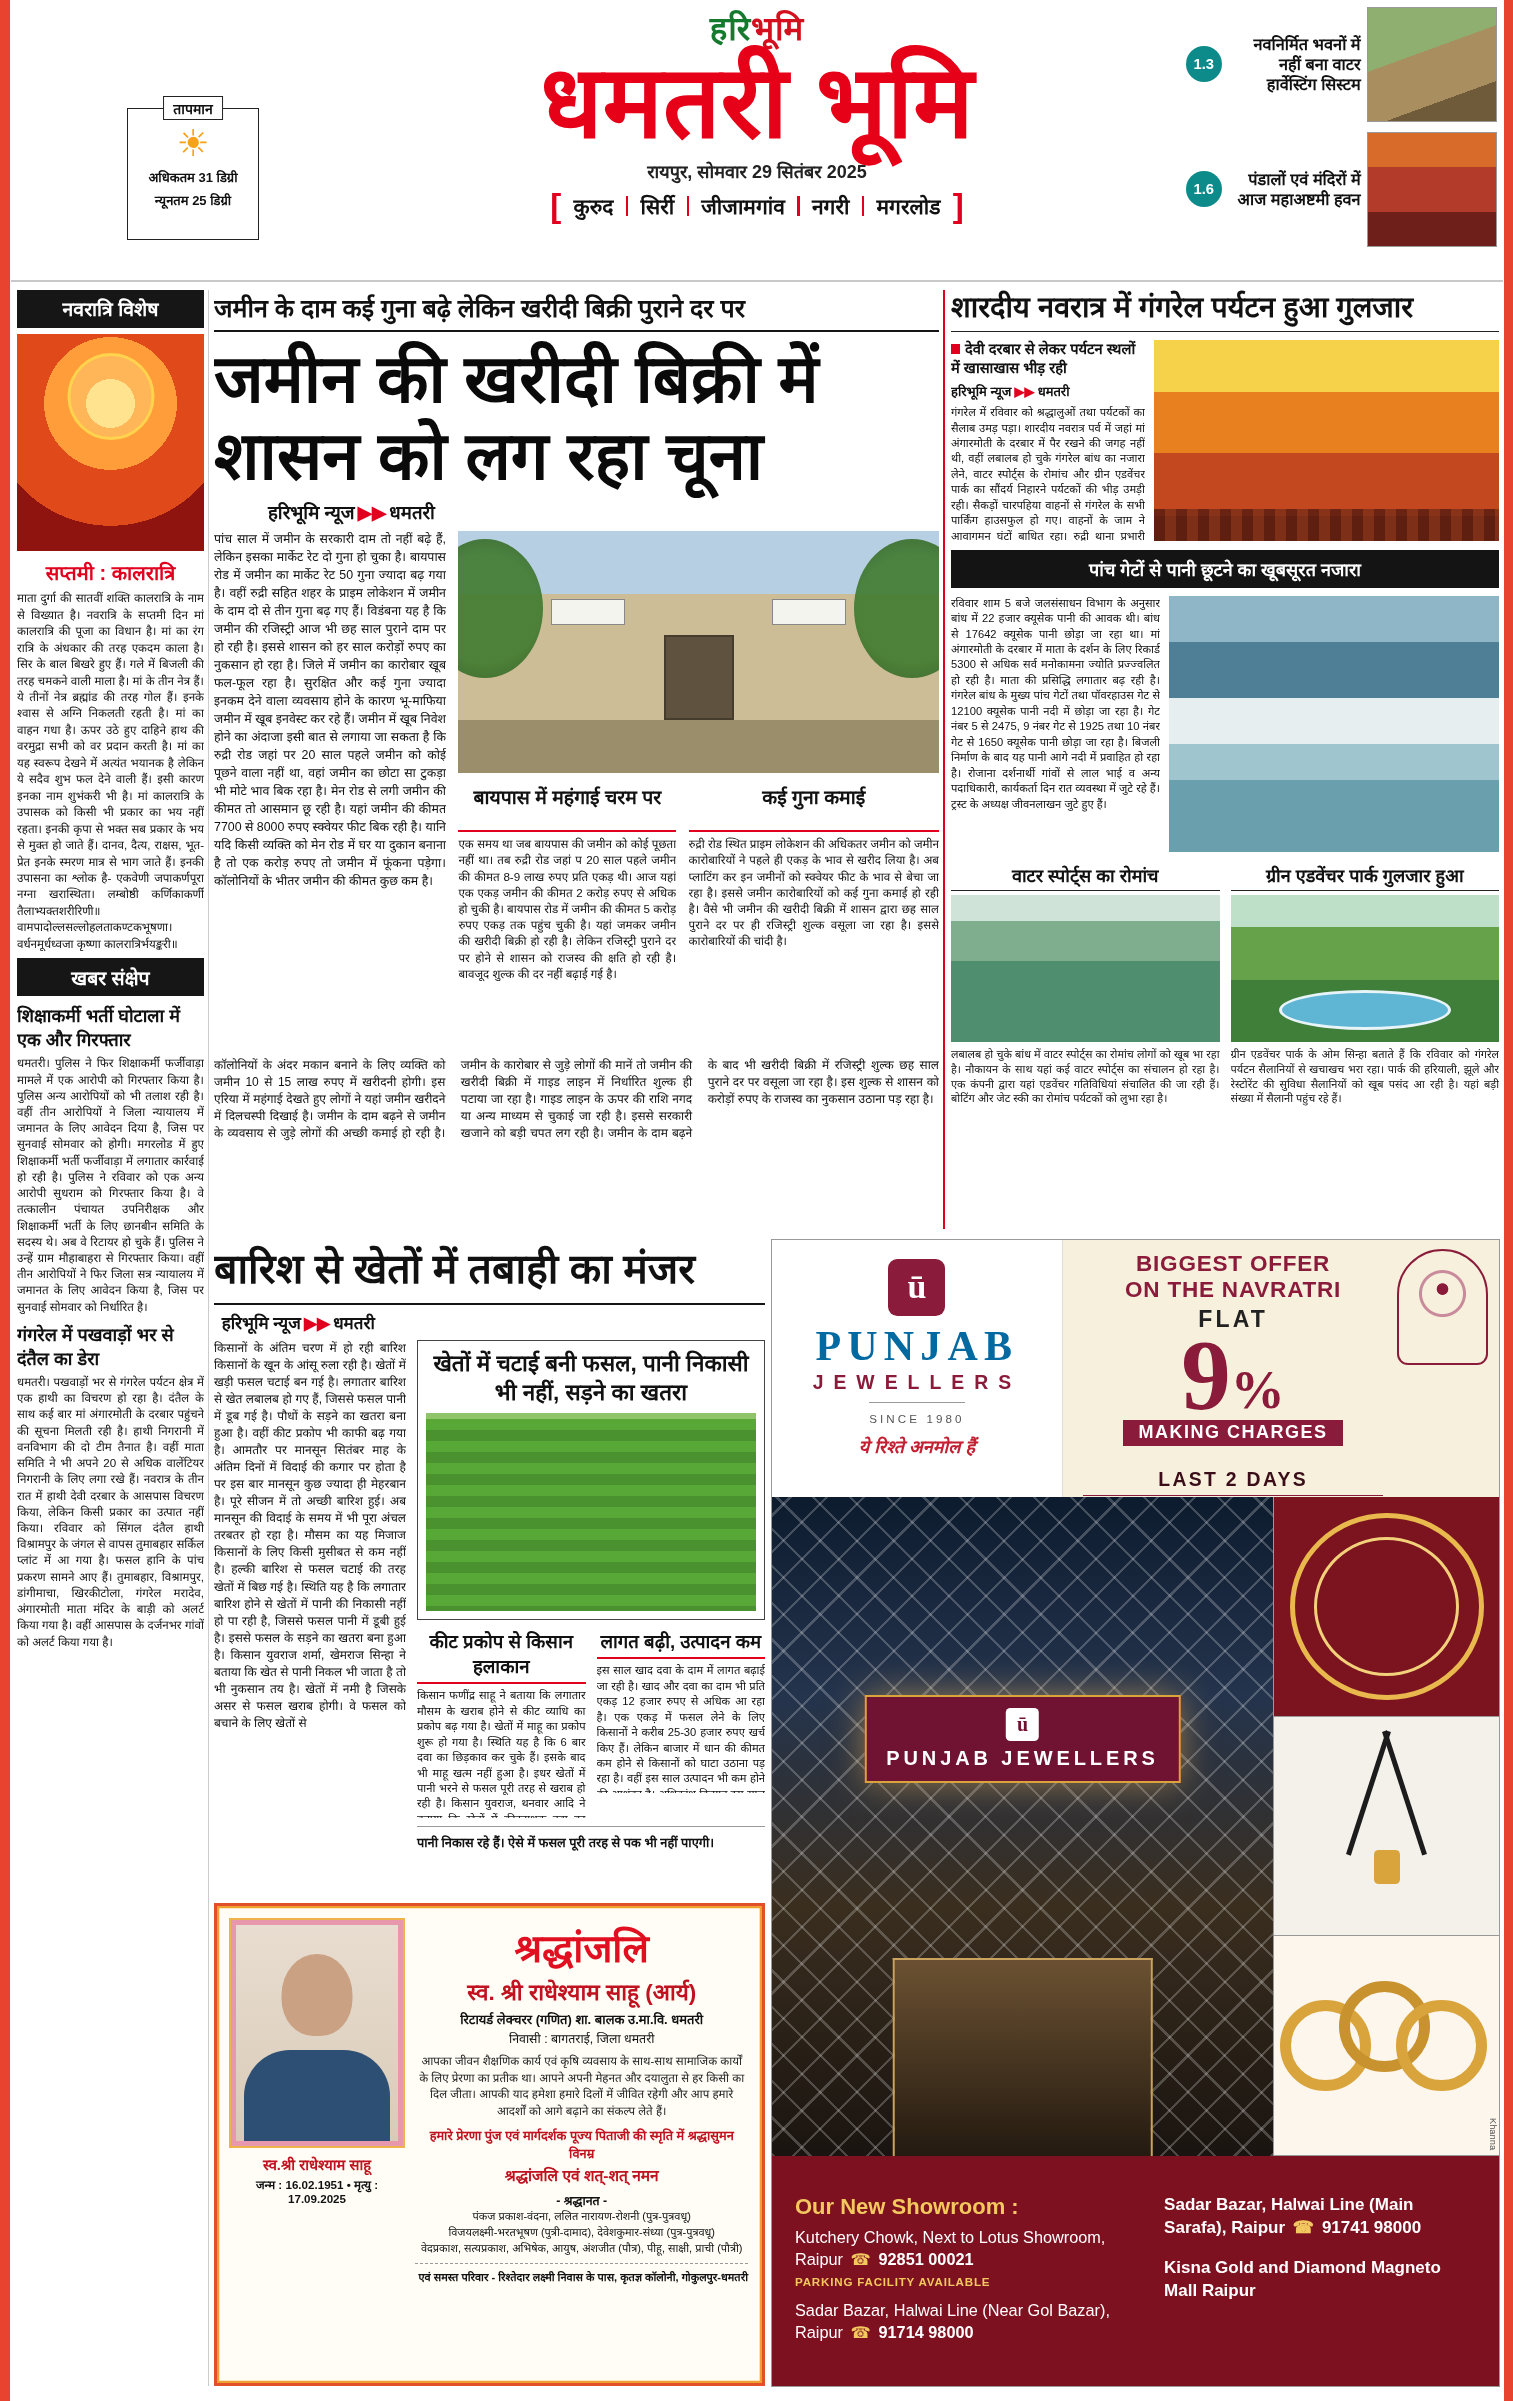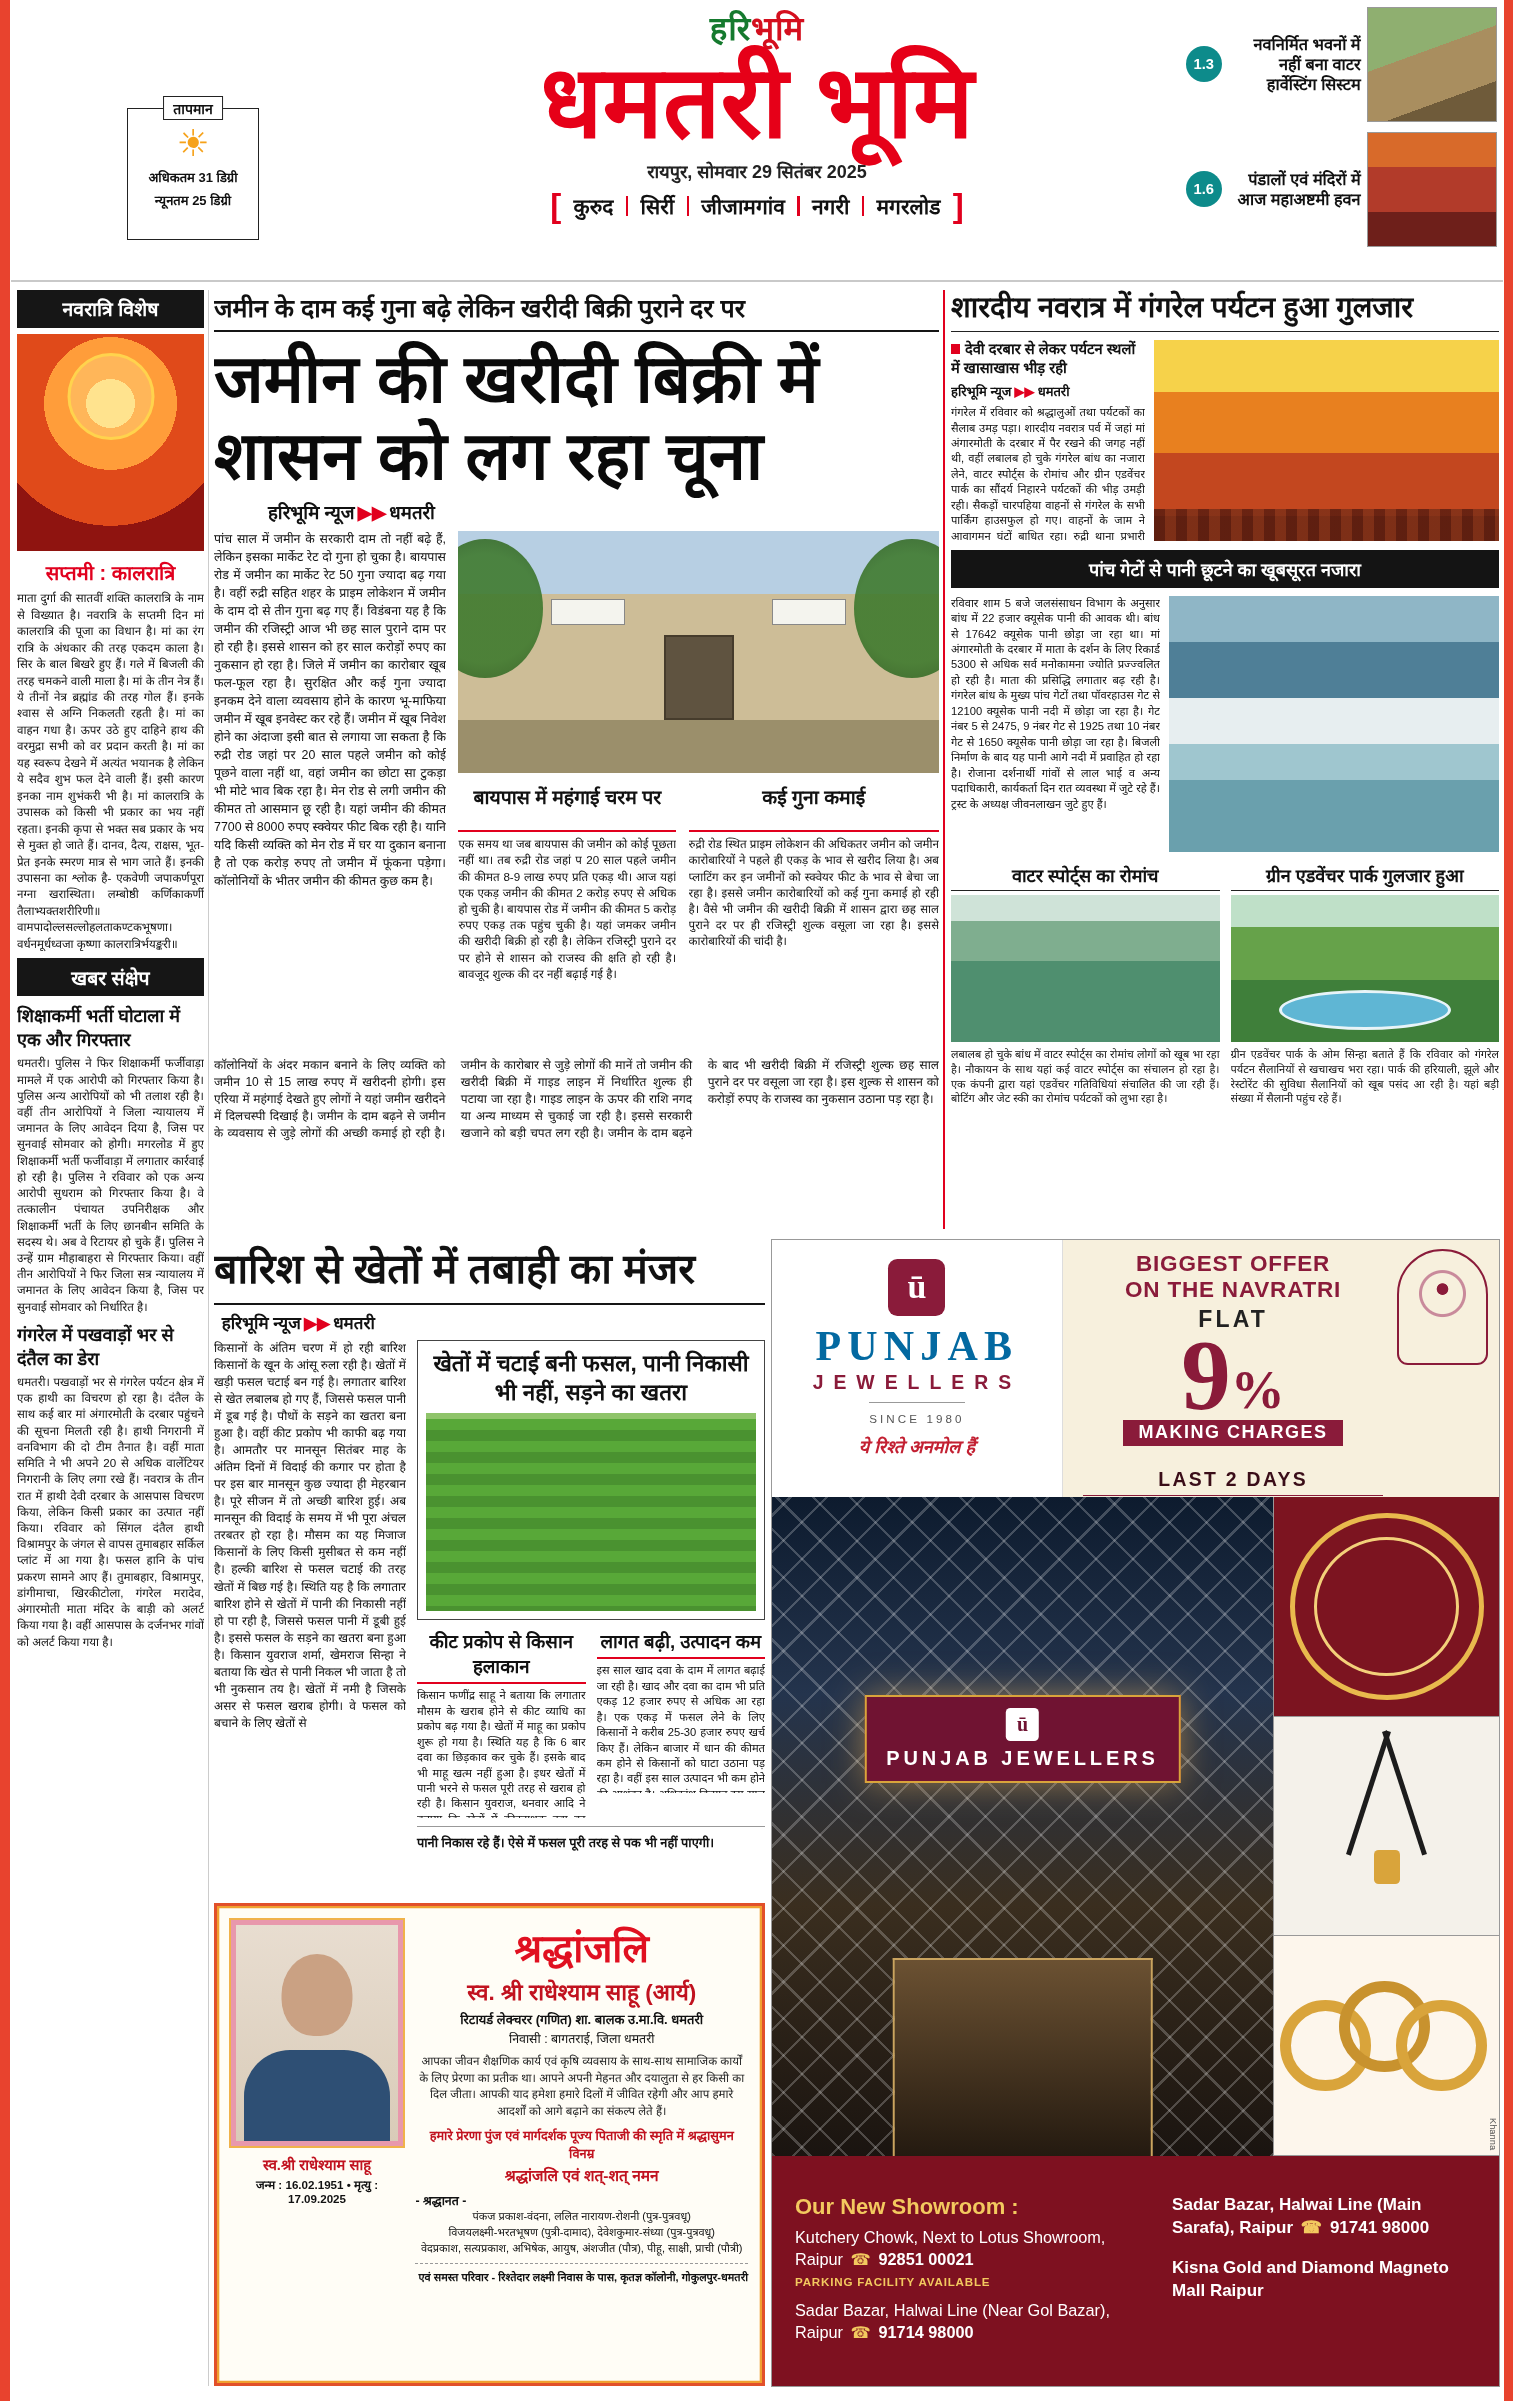--- a/index.html
+++ b/index.html
@@ -143,21 +143,21 @@
   .obit-caption { text-align:center; color:#c1121f; font-weight:800; font-size:14.7px; margin-top:7.7px; }
   .obit-dates { text-align:center; font-size:11.6px; font-weight:bold; margin-top:3.1px; }
   .obit-title { text-align:center; color:#e01020; font-size:39px; font-weight:800;
     font-family:"Liberation Serif", serif; }
   .obit-name { text-align:center; color:#c1121f; font-size:22.5px; font-weight:800; margin-top:3.1px; }
   .obit-desg { text-align:center; font-size:13px; font-weight:bold; margin-top:3.1px; }
   .obit-res { text-align:center; font-size:12.4px; margin-top:1.5px; }
   .obit-trib { font-size:11.6px; text-align:center; margin-top:6.2px; line-height:1.45; color:#222; }
   .obit-trib2 { text-align:center; font-weight:800; color:#c1121f; font-size:12.8px; margin-top:6.2px; }
   .obit-trib3 { text-align:center; font-weight:800; color:#c1121f; font-size:15.5px; margin-top:1.5px; }
-  .obit-ml { text-align:left; font-weight:800; font-size:12.4px; margin-top:6.2px; }
+  .obit-ml { text-align:center; font-weight:800; font-size:12.4px; margin-top:6.2px; }
   .obit-m { text-align:center; font-size:11px; line-height:1.45; }
   .obit-foot { text-align:right; font-size:11px; font-weight:bold; margin-top:6.2px;
     border-top:0.8px dashed #999; padding-top:4.6px; }
 
   
   .ad { position:absolute; left:771px; top:1239px; width:729px; height:1148px; border:0.8px solid #999;
     background:#fff; overflow:hidden; }
   .ad-top { display:grid; grid-template-columns:40% 60%; height:256px; }
   .ad-brandpane { background:#fff; text-align:center; border-right:0.8px solid #ddd; }
   .ad-logo { width:57px; height:57px; background:#8a1b3a; color:#fff; border-radius:9.3px;
@@ -216,21 +216,21 @@
     height:34px; background:#d9a43b; border-radius:4.6px; }
   .j-bangles { background:#fdf6ec; }
   .j-bangles .b { position:absolute; width:91px; height:91px; border:11px solid #d9a43b; border-radius:50%; top:64px; }
   .j-bangles .b1 { left:6.2px; } .j-bangles .b2 { left:65px; top:45px; border-color:#c8922e; } .j-bangles .b3 { left:122px; }
   .credit { position:absolute; right:1.5px; bottom:6.2px; font-size:9.3px; color:#555; writing-mode:vertical-rl; }
 
   .ad-bottom { height:232px; background:#7e1120; color:#fff; padding:20px 23px;
     display:grid; grid-template-columns:1.1fr 1fr; gap:4.6px 26px; align-content:center; }
   .ad-show { color:#f3c95f; font-size:22px; font-weight:800; margin-bottom:6.2px; }
   .ad-addr { font-size:16.3px; line-height:1.35; margin-bottom:7.7px; }
-  .ad-addr.big { font-size:17px; font-weight:bold; margin-bottom:17px;margin-left:8px; }
+  .ad-addr.big { font-size:17px; font-weight:bold; margin-bottom:17px; }
   .ad-park { color:#f3c95f; font-size:11.6px; letter-spacing:0.8px; font-weight:bold; margin:-3.1px 0 11px; }
   .ph { color:#f3c95f; margin:0 3.1px; }
   .phn { font-weight:800; }
 </style>
 </head>
 <body>
 
 <div class="page">
   <div class="edge edge-l"></div>
   <div class="edge edge-r"></div>

